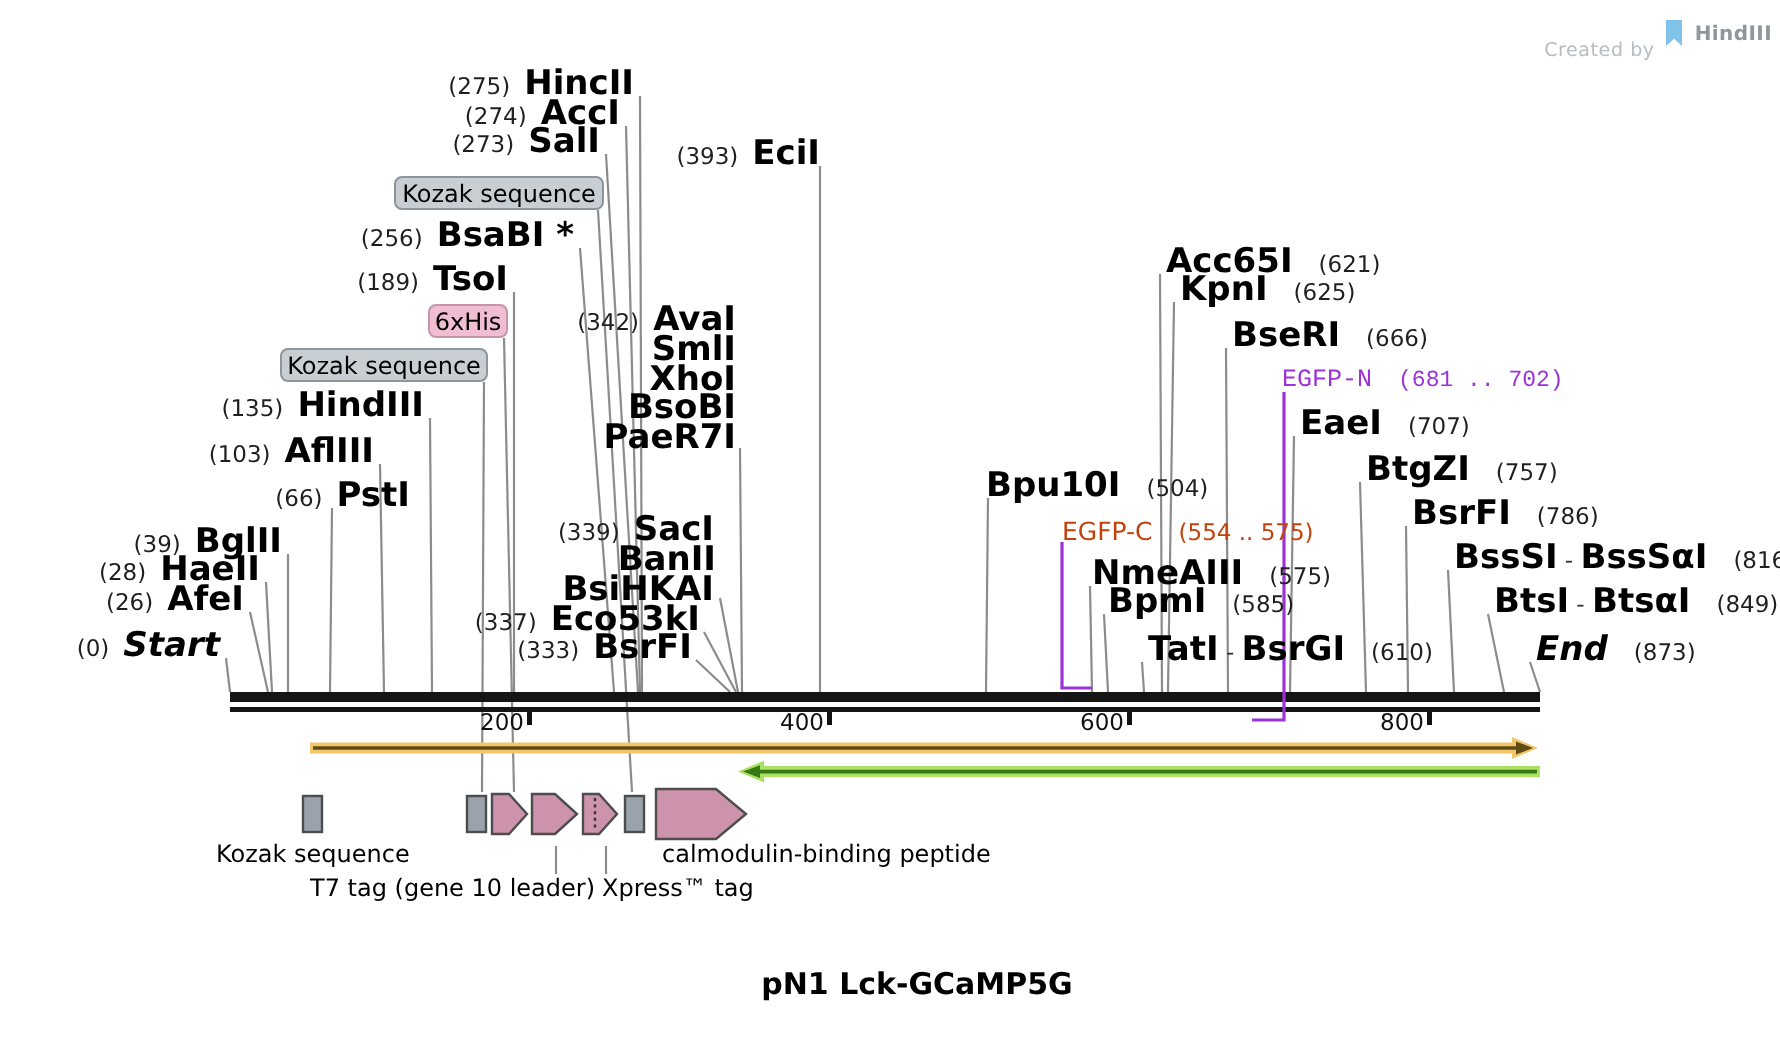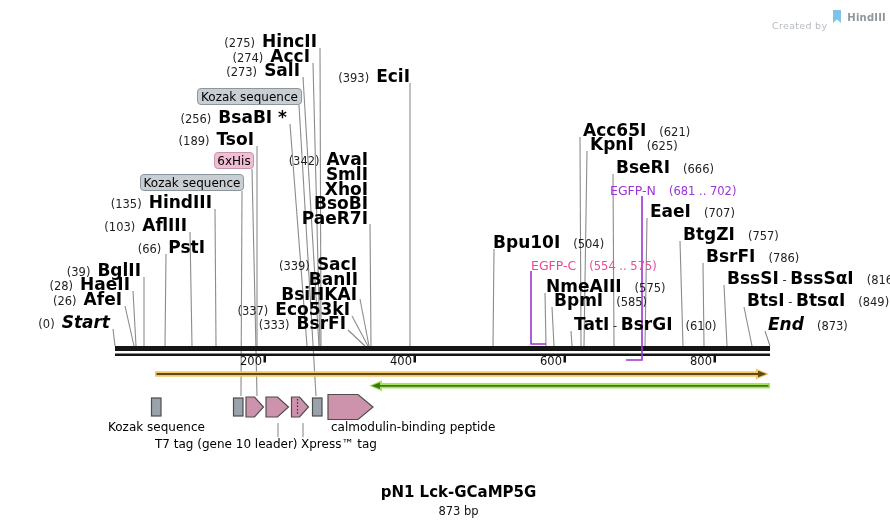--- a/index.html
+++ b/index.html
@@ -134,36 +134,35 @@
       <div class="site-label R" style="left: 650px; top: 205px;"><span class="name">EaeI</span><span class="num">(707)</span></div>
       <div class="site-label R" style="left: 683px; top: 228px;"><span class="name">BtgZI</span><span class="num">(757)</span></div>
       <div class="site-label R" style="left: 493px; top: 236px;"><span class="name">Bpu10I</span><span class="num">(504)</span></div>
       <div class="site-label R" style="left: 706px; top: 250px;"><span class="name">BsrFI</span><span class="num">(786)</span></div>
       <div class="site-label R" style="left: 727px; top: 272px;"><span class="name">BssSI</span><span class="sep"> - </span><span class="name">BssSαI</span><span class="num">(816)</span></div>
       <div class="site-label R" style="left: 546px; top: 280px;"><span class="name">NmeAIII</span><span class="num">(575)</span></div>
       <div class="site-label R" style="left: 554px; top: 294px;"><span class="name">BpmI</span><span class="num">(585)</span></div>
       <div class="site-label R" style="left: 747px; top: 294px;"><span class="name">BtsI</span><span class="sep"> - </span><span class="name">BtsαI</span><span class="num">(849)</span></div>
       <div class="site-label R" style="left: 574px; top: 318px;"><span class="name">TatI</span><span class="sep"> - </span><span class="name">BsrGI</span><span class="num">(610)</span></div>
       <div class="site-label R" style="left: 768px; top: 318px;"><span class="name it">End</span><span class="num">(873)</span></div>
-      <div class="egfp-label" style="left: 531px; top: 258px; color: #ec4899;"><span class="ename">EGFP-C</span><span class="erange">(554 .. 575)</span></div>
-      <div class="egfp-label" style="left: 610px; top: 183px; color: rgb(156, 51, 214);"><span class="ename">EGFP-N</span><span class="erange">(681 .. 702)</span></div>
+      <div class="egfp-label" style="left: 531px; top: 258px; color: #c2410c;"><span class="ename">EGFP-C</span><span class="erange">(554 .. 575)</span></div>
+      <div class="egfp-label" style="left: 641px; top: 183px; color: rgb(156, 51, 214); font-family: Liberation Mono, monospace;"><span class="ename">EGFP-N</span><span class="erange">(681 .. 702)</span></div>
       <div class="tagbox" style="left: 197px; top: 88px; width: 105px; height: 17px; background: rgb(201, 206, 211); border-color: rgb(141, 150, 156);">Kozak sequence</div>
       <div class="tagbox" style="left: 214px; top: 152px; width: 40px; height: 17px; background: rgb(240, 189, 210); border-color: rgb(199, 149, 171);">6xHis</div>
       <div class="tagbox" style="left: 140px; top: 174px; width: 104px; height: 17px; background: rgb(201, 206, 211); border-color: rgb(141, 150, 156);">Kozak sequence</div>
       <div class="bottom-label" style="left: 108px; top: 421px;">Kozak sequence</div>
       <div class="bottom-label" style="left: 155px; top: 438px;">T7 tag (gene 10 leader)</div>
       <div class="bottom-label" style="left: 301px; top: 438px;">Xpress™ tag</div>
       <div class="bottom-label" style="left: 331px; top: 421px;">calmodulin-binding peptide</div>
     </div>
 
   <div class="watermark">
     <span class="wm-created" style="color: rgb(183, 188, 194); margin-top: 17px;">Created by</span>
     <svg class="wm-logo" width="10" height="14" viewBox="0 0 10 14">
       <path d="M1,0 h8 v13 l-4,-3.6 L1,13 z" fill="#7fc4e8"></path>
     </svg>
     <span class="wm-brand" style="color: rgb(143, 150, 156);">HindIII</span>
   </div>
 
   <div class="title-block">
     <div class="plasmid-name">pN1 Lck-GCaMP5G</div>
-    <div class="plasmid-length">873 bp</div>
   </div>
 </div>
 
 </body></html>

